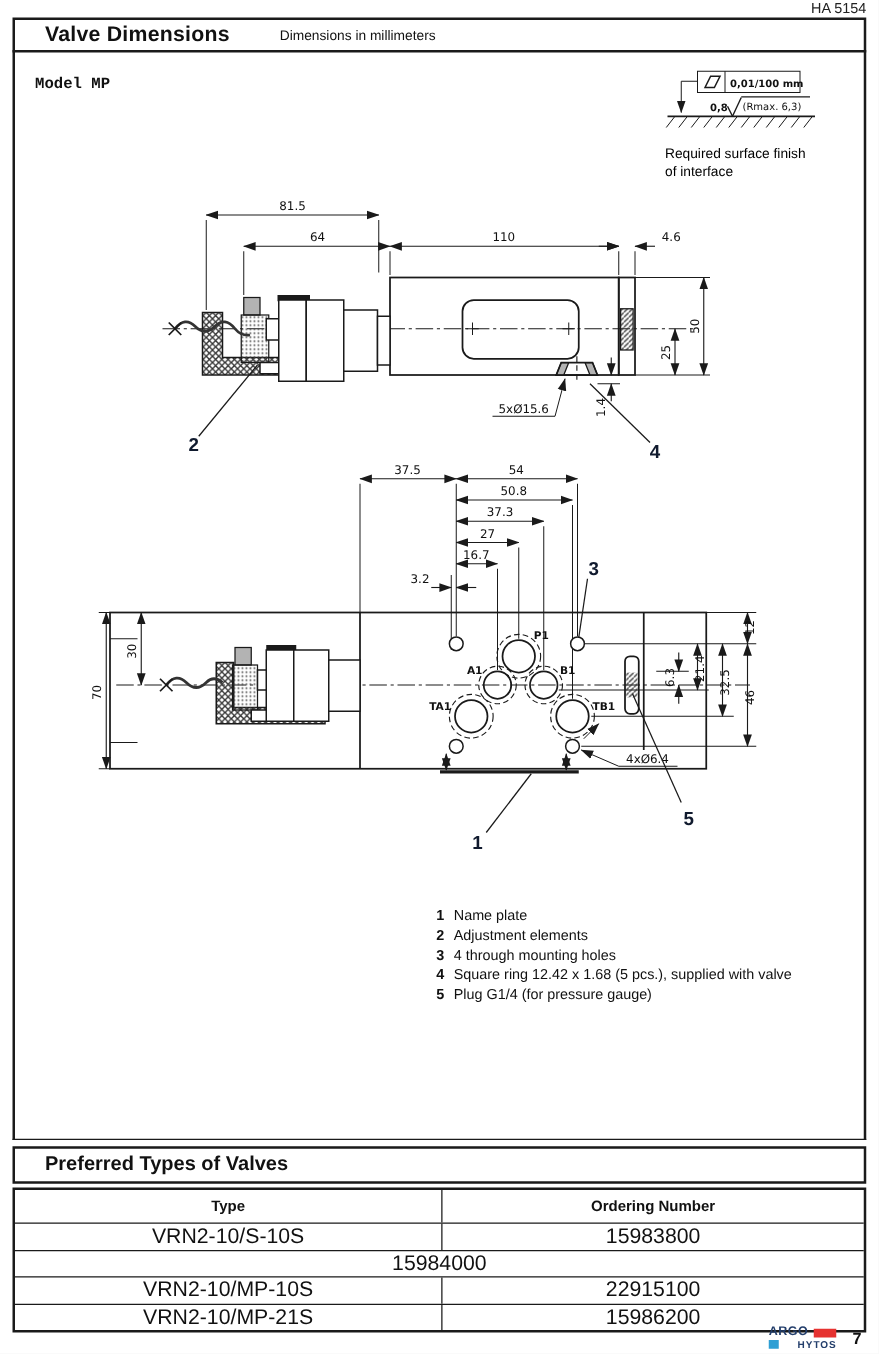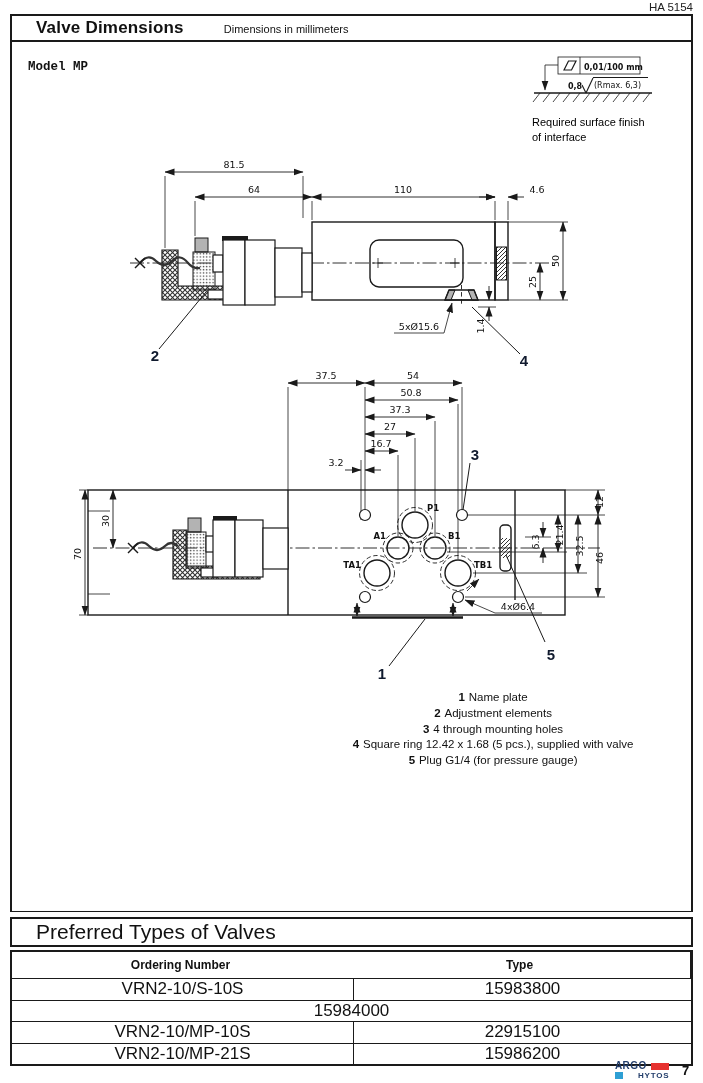--- a/index.html
+++ b/index.html
@@ -7,26 +7,26 @@
         font-family:"Liberation Sans",sans-serif;color:#111;overflow:hidden;margin:0 auto;}
   .abs{position:absolute;}
   .doc-code{top:1px;right:10px;font-size:11.5px;color:#222;}
   .title-bar{left:10px;top:14px;width:683px;height:28px;border:2px solid #1a1a1a;
              box-sizing:border-box;display:flex;align-items:center;background:#fff;}
   .title-bar .t1{font-size:17px;font-weight:bold;margin-left:24px;letter-spacing:.2px;}
   .title-bar .t2{font-size:11px;margin-left:40px;padding-top:2px;}
   .content-box{left:10px;top:40px;width:683px;height:872px;box-sizing:border-box;
                border-left:2px solid #1a1a1a;border-right:2px solid #1a1a1a;border-bottom:1.5px solid #1a1a1a;}
   .model{left:28px;top:60px;font-size:12.5px;font-weight:bold;font-family:Liberation Mono, monospace;}
-  .legend{left:349px;top:690px;font-size:11.5px;line-height:15.8px;text-align:center;}
+  .legend{left:349px;top:726px;font-size:11.5px;line-height:15.8px;}
   .legend .row{white-space:nowrap;}
   .legend .num{font-weight:bold;display:inline-block;width:14px;}
   .pref-bar{left:10px;top:917px;width:683px;height:30px;border:2px solid #1a1a1a;box-sizing:border-box;
             display:flex;align-items:center;background:#fff;}
-  .pref-bar .t1{font-size:21px;font-weight:normal;margin-left:24px;}
+  .pref-bar .t1{font-size:16px;font-weight:bold;margin-left:24px;}
   .ptable{left:10px;top:950px;width:683px;box-sizing:border-box;border:2px solid #1a1a1a;background:#fff;}
   .ptable .trow{display:flex;box-sizing:border-box;}
   .ptable .trow .c{box-sizing:border-box;display:flex;align-items:center;justify-content:center;}
   .ptable .c1{width:342px;border-right:1.5px solid #1a1a1a;}
   .ptable .c2{flex:1;}
   .ptable .hrow{height:26px;font-weight:bold;font-size:12px;}
   .ptable .drow{height:21.5px;font-size:17px;border-top:1.7px solid #1a1a1a;}
   .logo{left:615px;top:1062px;line-height:8px;}
   .logo .r1{display:flex;align-items:center;justify-content:space-between;}
   .logo .argo{font-size:10px;font-weight:bold;color:#233e6b;letter-spacing:.4px;}
@@ -341,22 +341,22 @@
     <div class="row"><span class="num">4</span><span>Square ring 12.42 x 1.68 (5 pcs.), supplied with valve</span></div>
     <div class="row"><span class="num">5</span><span>Plug G1/4 (for pressure gauge)</span></div>
   </div>
 
   <div class="abs pref-bar">
     <span class="t1">Preferred Types of Valves</span>
   </div>
 
   <div class="abs ptable">
     <div class="trow hrow">
+      <div class="c c1">Type</div>
       <div class="c c2">Ordering Number</div>
-      <div class="c c1">Type</div>
     </div>
     <div class="trow drow">
       <div class="c c1">VRN2-10/S-10S</div>
       <div class="c c2">15983800</div>
     </div>
     <div class="trow drow">
       <div class="c c2">15984000</div>
     </div>
     <div class="trow drow">
       <div class="c c1">VRN2-10/MP-10S</div>

